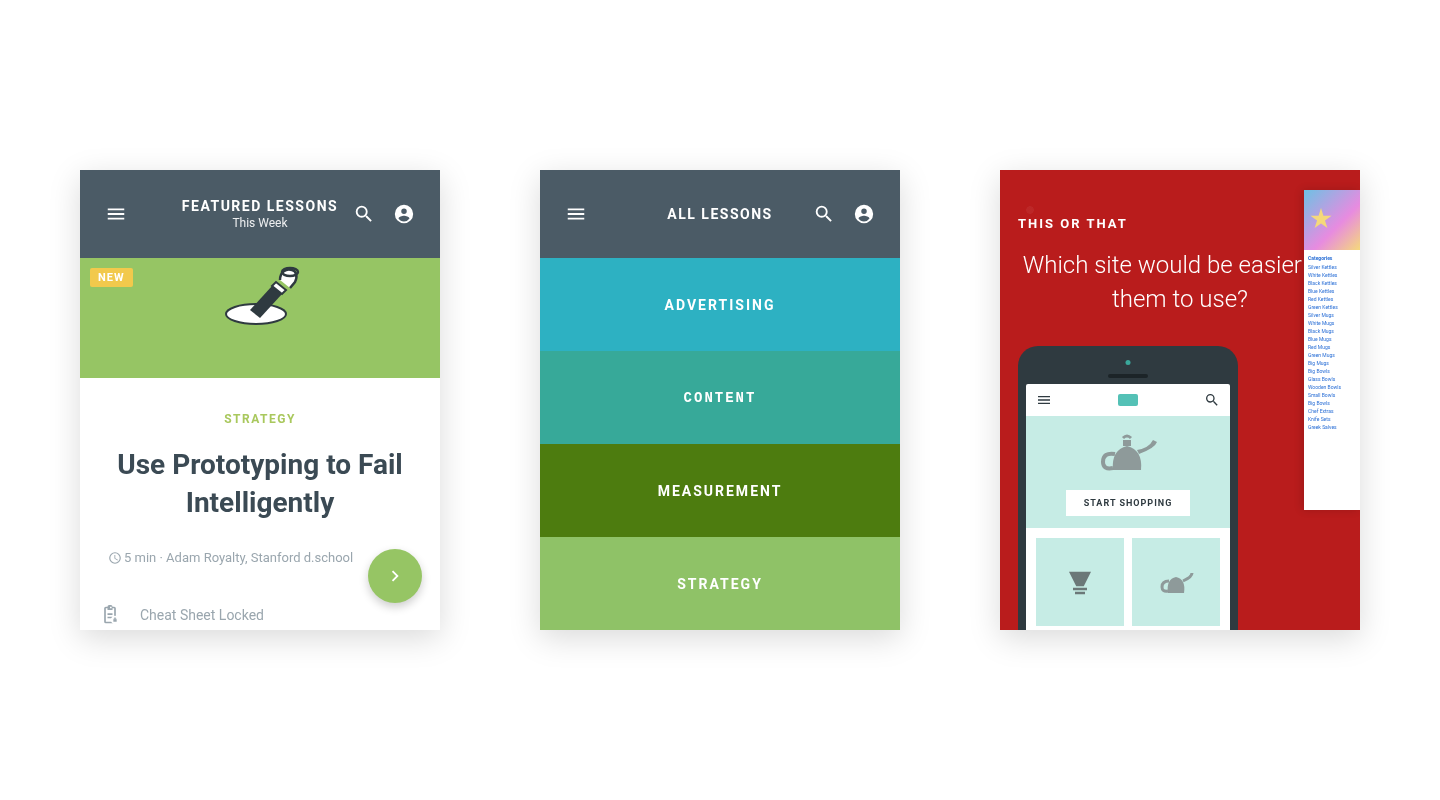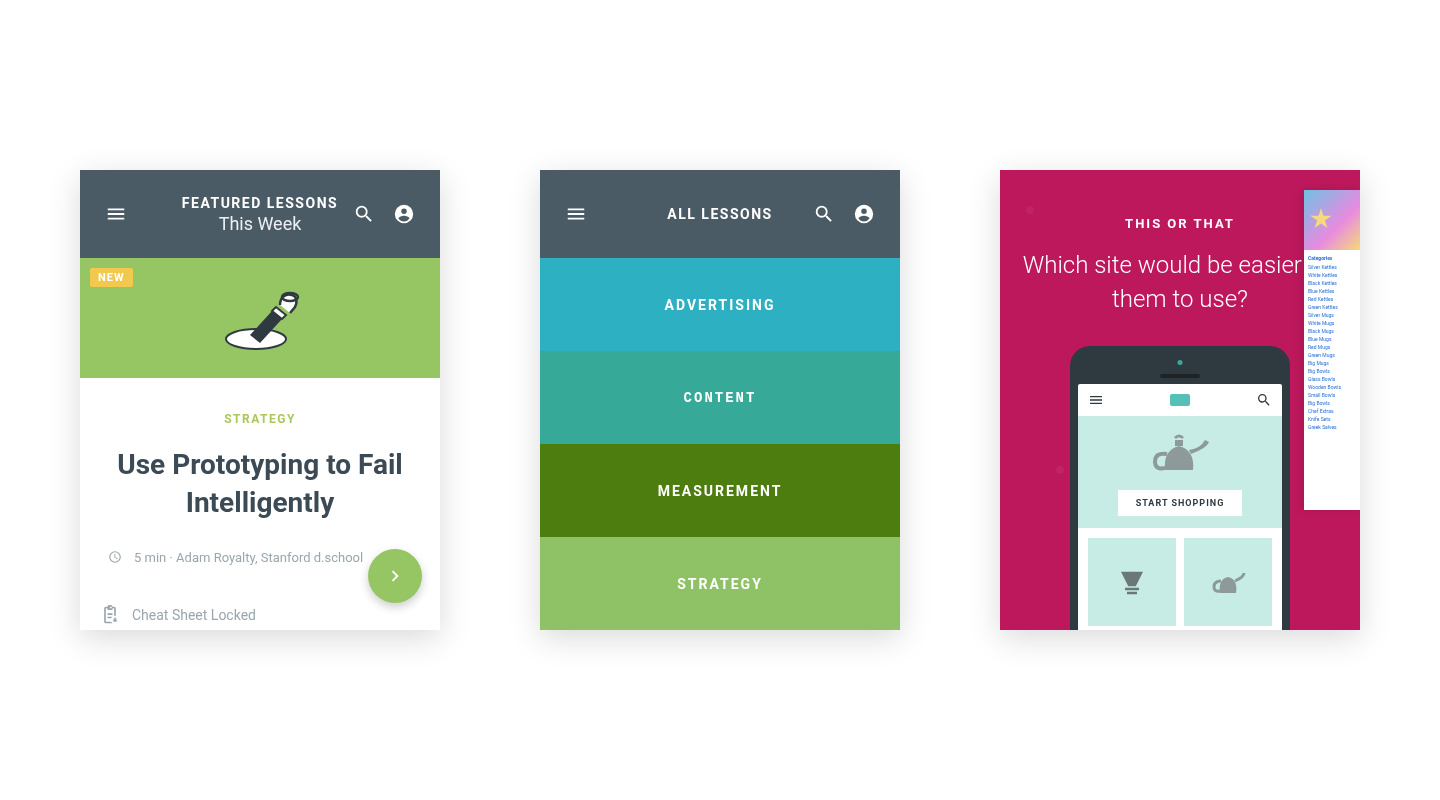--- a/index.html
+++ b/index.html
@@ -38,21 +38,21 @@
     left: 0; right: 0;
     text-align: center;
     pointer-events: none;
   }
   .appbar .title {
     font-size: 14px;
     font-weight: 700;
     letter-spacing: 1.5px;
   }
   .appbar .subtitle {
-    font-size: 18px;
+    font-size: 12px;
     opacity: 0.9;
     margin-top: 2px;
   }
   .icon-btn {
     width: 40px;
     height: 40px;
     display: flex;
     align-items: center;
     justify-content: center;
     cursor: pointer;
@@ -60,21 +60,21 @@
   .icon-btn svg { width: 22px; height: 22px; fill: #fff; }
   .spacer { flex: 1; }
 
   
   .s1-body { height: calc(100% - 88px); overflow: hidden; background:#fff; }
   .card1-hero {
     background: #96c564;
     height: 120px;
     position: relative;
     display:flex;
-    align-items:center;
+    align-items:flex-start;
     justify-content:center;
   }
   .badge-new {
     position: absolute;
     top: 10px; left: 10px;
     background: #f2c94c;
     color: #fff;
     font-size: 11px;
     font-weight: 700;
     letter-spacing: 1px;
@@ -97,42 +97,42 @@
     font-size: 28px;
     font-weight: 700;
     color: #3b4a54;
     line-height: 1.35;
     margin-bottom: 28px;
   }
   .meta-line {
     color: #9aa6ae;
     font-size: 13px;
     display:flex;
-    align-items:flex-start;
-    gap:12px;
+    align-items:flex-end;
+    gap:2px;
     justify-content:flex-start;
     text-align:left;
     padding-left: 2px;
   }
   .fab {
     position: absolute;
     right: 18px;
     bottom: -28px;
     width: 54px; height: 54px;
     border-radius: 50%;
     background: #96c564;
     display:flex; align-items:center; justify-content:center;
     box-shadow: 0 4px 10px rgba(0,0,0,0.2);
     cursor:pointer;
   }
   .fab svg { width: 22px; height: 22px; fill:#fff; }
   .locked-row {
     display:flex;
     align-items:center;
-    gap:12px;
+    gap:20px;
     padding: 30px 20px 14px;
     color:#9aa6ae;
     font-size:14px;
     border-bottom:1px solid #eee;
   }
   .locked-row svg { width:20px; height:20px; fill:#9aa6ae; }
   .card2-hero {
     background:#34aaa3;
     height: 120px;
     display:flex; align-items:center; justify-content:center;
@@ -152,25 +152,24 @@
     letter-spacing:2px;
     cursor:pointer;
   }
   .c-adv { background:#2db1c2; }
   .c-con { background:#37a999;font-family:Liberation Mono, monospace; }
   .c-mea { background:#4d7c0f; }
   .c-str { background:#8fc267; }
 
   
   .s3 {
-    background:#be185d;
+    background:#b91c1c;
     color:#fff;
     display:flex;
     flex-direction:column;
-    align-items:center;
     padding: 46px 18px 0;
     position:relative;
     overflow:hidden;
   }
   .s3::before {
     content:"";
     position:absolute;
     inset:0;
     background:
       radial-gradient(circle 4px at 30px 40px, rgba(255,255,255,0.05) 90%, transparent),

